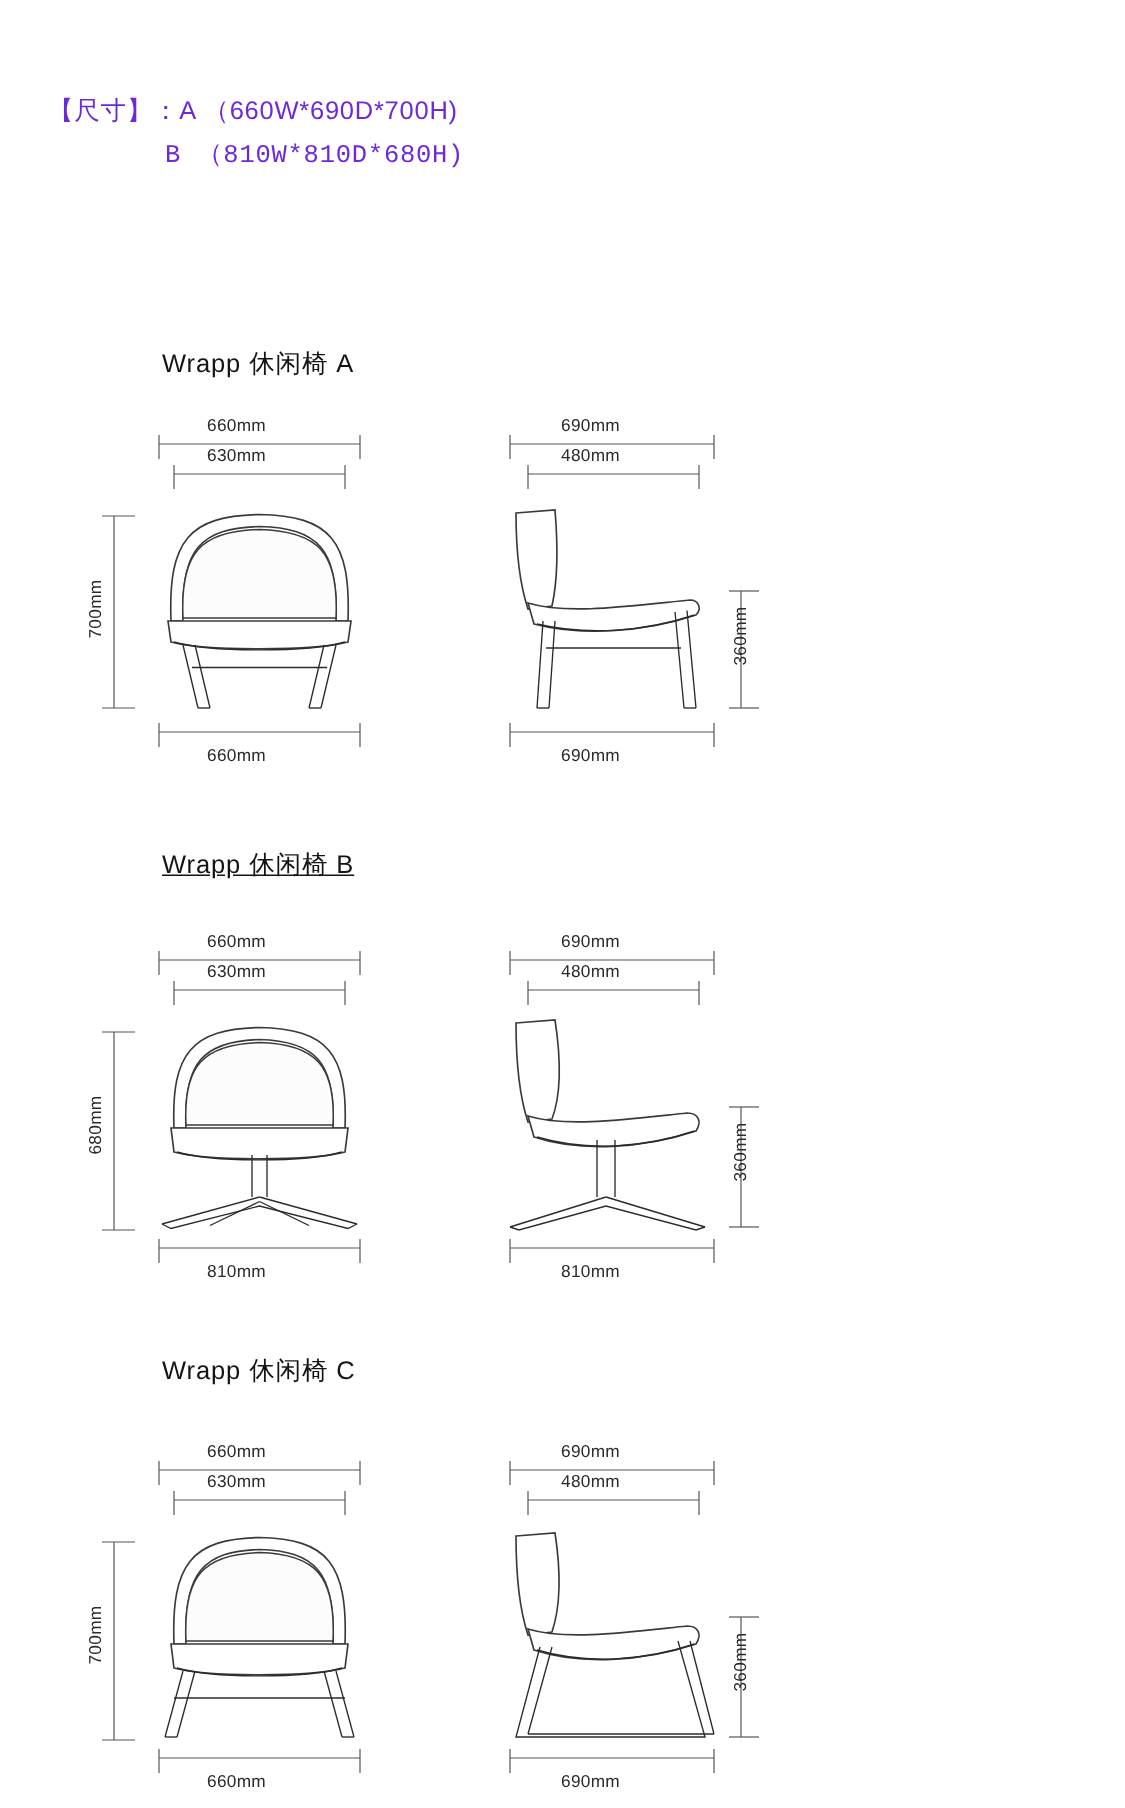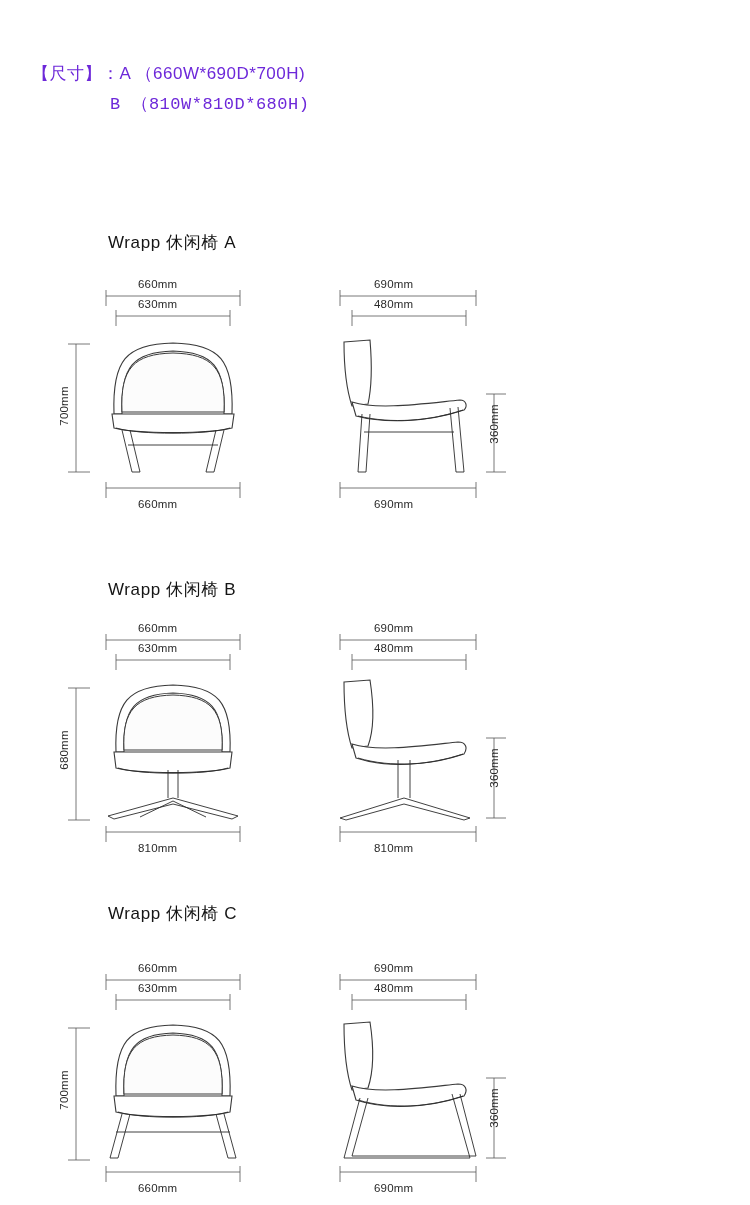--- a/index.html
+++ b/index.html
@@ -157,21 +157,21 @@
         <path class="ln" d="M158 125 L164 190"></path>
         <path class="ln" d="M156 190 L164 190"></path>
         <path class="ln" d="M64 150 L154 150"></path>
       </svg>
     </div>
 
   </div>
 </div>
 
 <div class="section" style="top:562px;">
-  <div class="section-title" style="top:16px;">Wrapp 休闲椅 B</div>
+  <div class="section-title" style="top:3px;text-decoration:underline;">Wrapp 休闲椅 B</div>
 
   <div class="views" style="top:52px;">
 
     <div class="view" style="left:60px;">
       <div class="dim" style="left:78px; top:-4px;">660mm</div>
       <div class="dim" style="left:78px; top:16px;">630mm</div>
       <div class="dim vert" style="left:-24px; top:118px; width:56px; text-align:center;">680mm</div>
       <div class="dim" style="left:78px; top:216px;">810mm</div>
 
       <svg width="260" height="240" viewBox="0 0 260 240">

